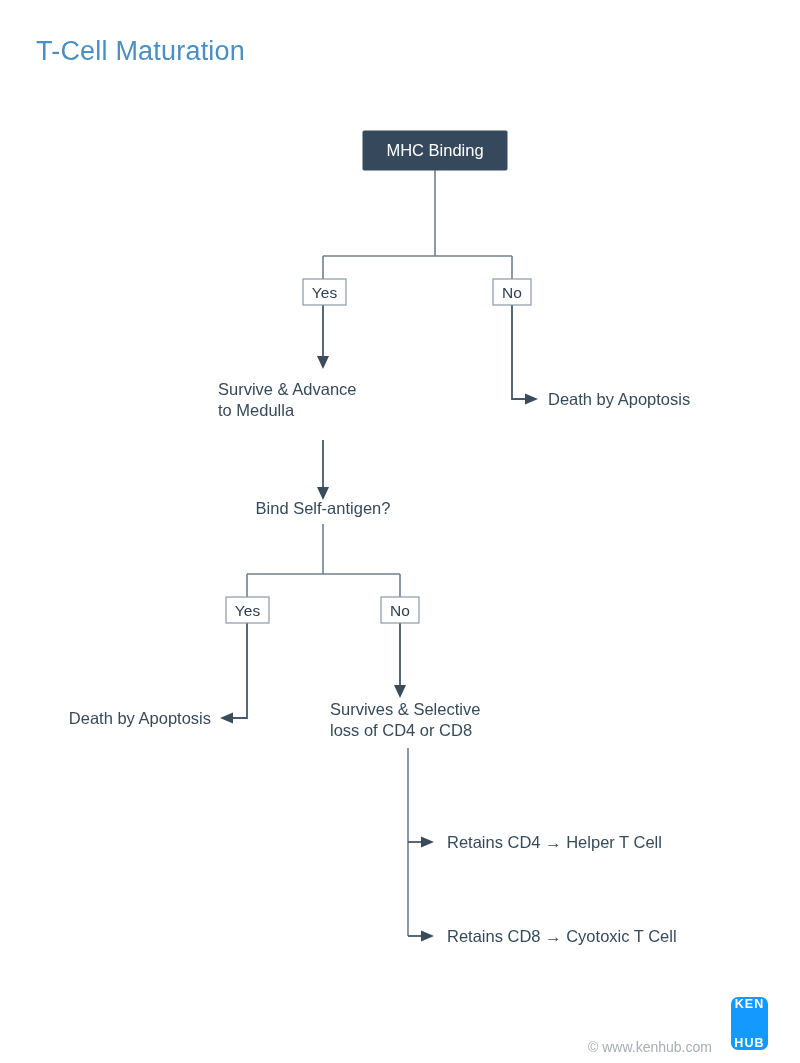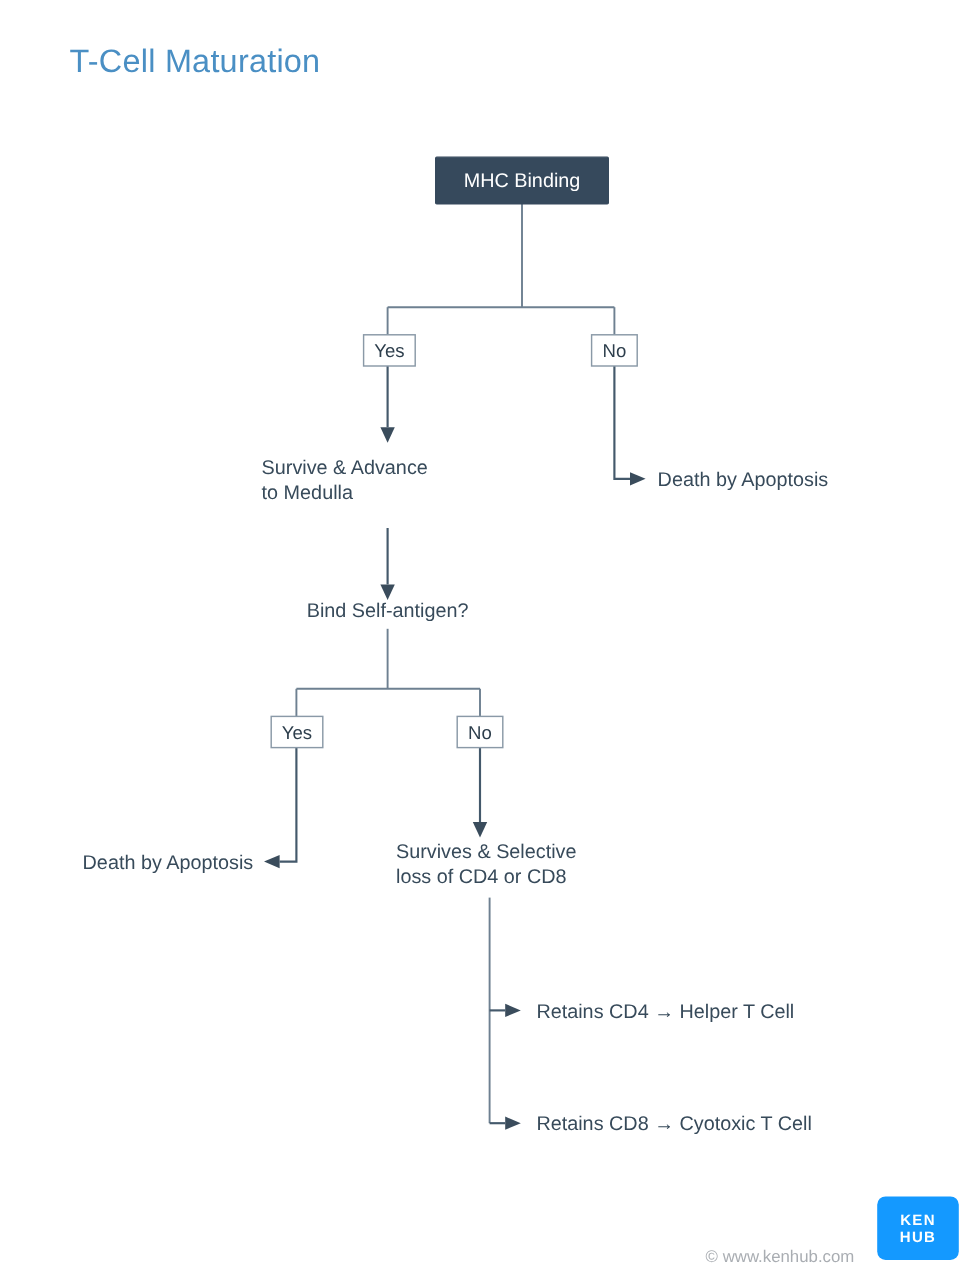--- a/index.html
+++ b/index.html
@@ -17,21 +17,20 @@
 
   #page-title {
     position: absolute;
     left: 36px;
     top: 36px;
     font-size: 27px;
     font-weight: 500;
     letter-spacing: 0.2px;
     color: #4a8fc4;
     white-space: pre;
-    margin-left: 22px;
   }
 
   #flow-svg {
     position: absolute;
     left: 0;
     top: 0;
     width: 800px;
     height: 1063px;
   }
 
@@ -74,28 +73,28 @@
   .flow-text {
     fill: #374a5a;
     font-family: "Liberation Sans", sans-serif;
     font-size: 16.5px;
   }
 
   #kenhub-logo {
     position: absolute;
     left: 731px;
     top: 997px;
-    width: 68px;
+    width: 37px;
     height: 53px;
     background: #1499ff;
     border-radius: 7px;
     display: flex;
     flex-direction: column;
     align-items: center;
-    justify-content: center;
+    justify-content: space-between;
     line-height: 1.12;
   }
   #kenhub-logo span {
     color: #ffffff;
     font-size: 12.5px;
     font-weight: 700;
     letter-spacing: 1.1px;
     font-family: "Liberation Sans", sans-serif;
   }
 

